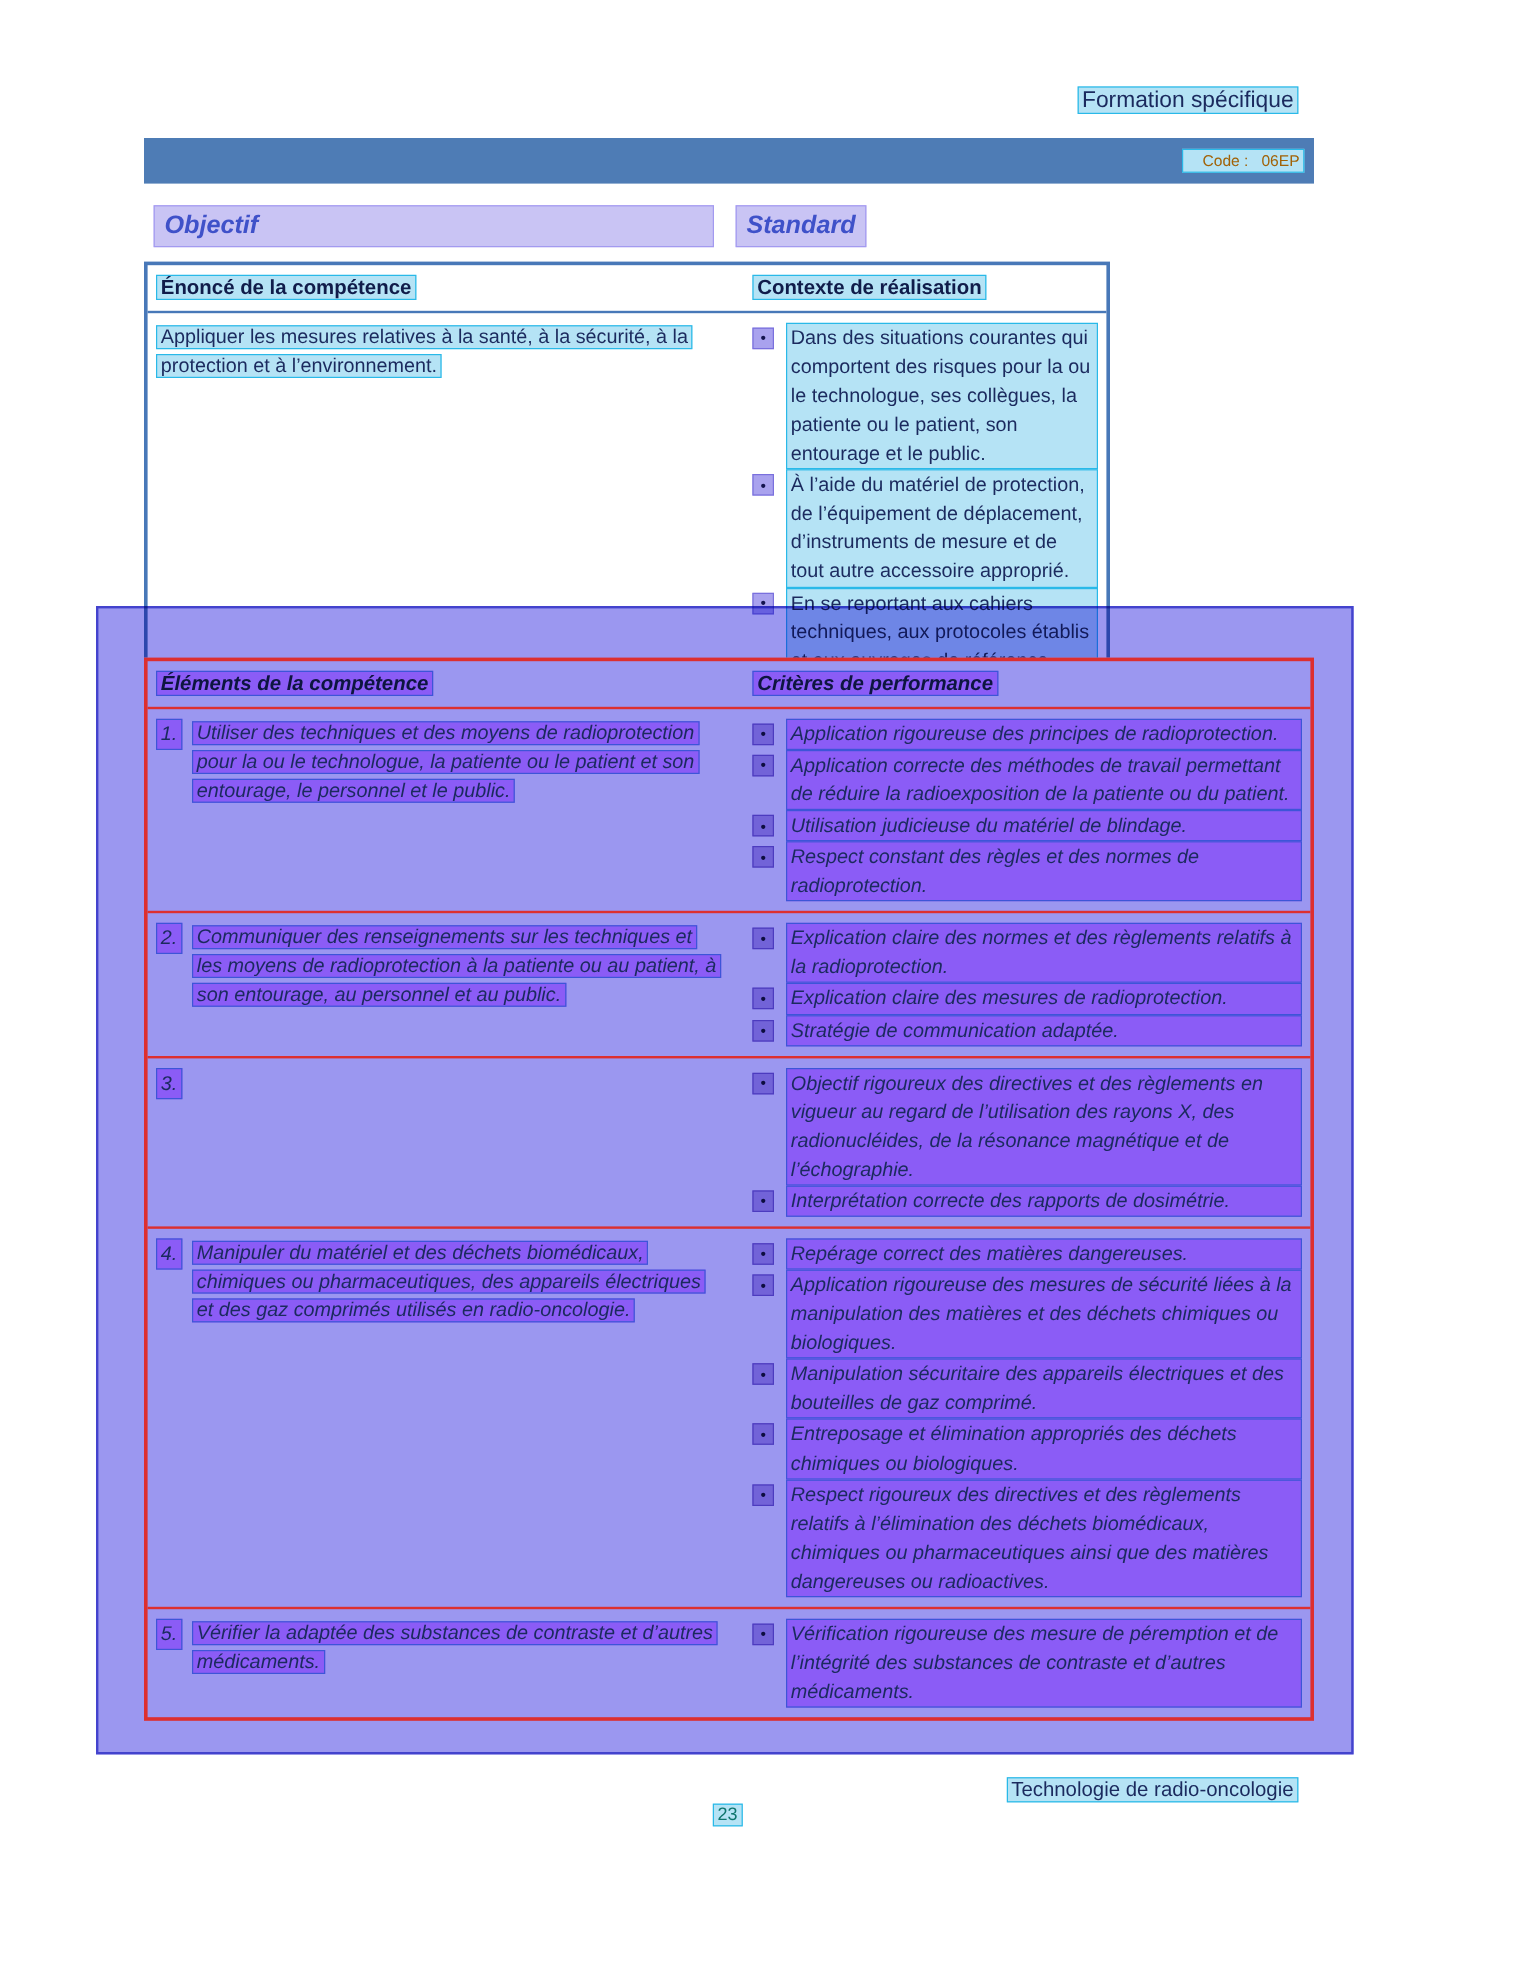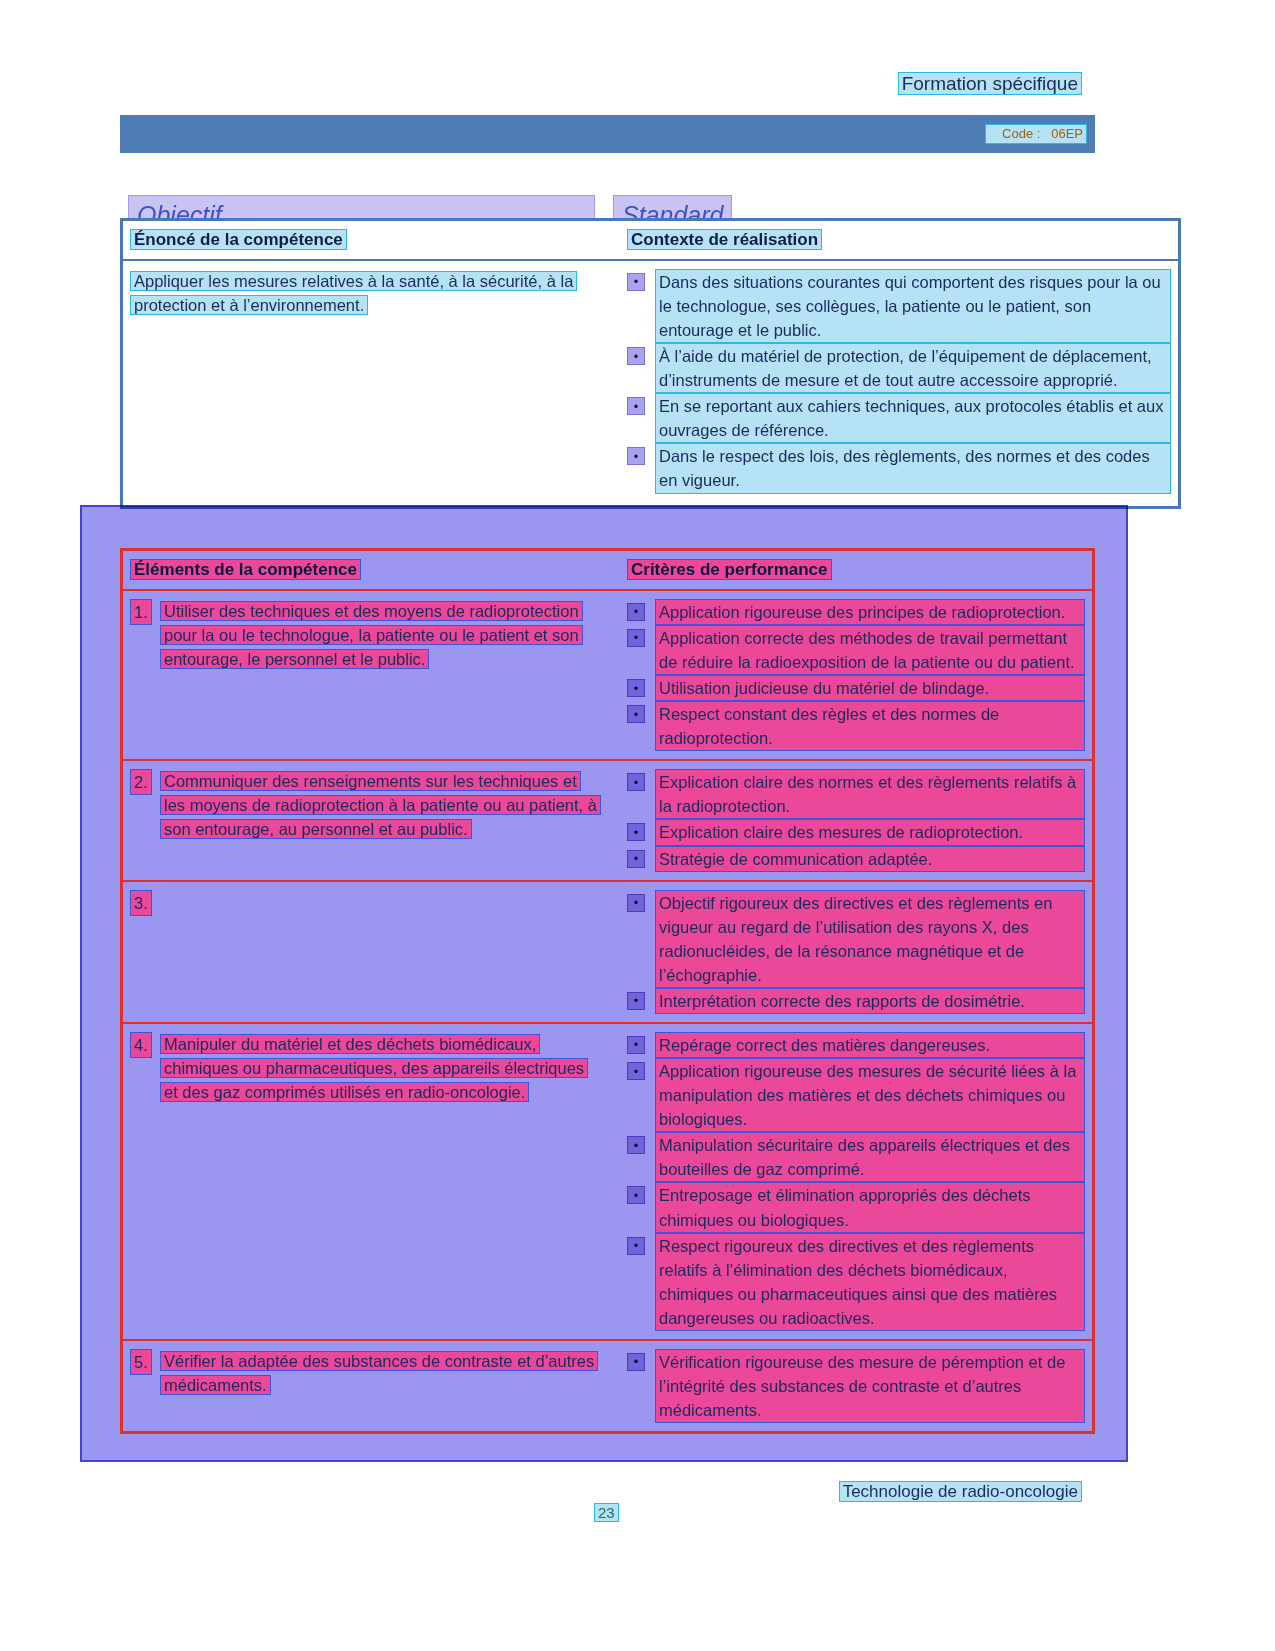--- a/index.html
+++ b/index.html
@@ -16,27 +16,27 @@
   .section-label { position:absolute; top:70px; right:193px; font-size:19px; }
   .code-bar {
     position:absolute; left:120px; top:115px; width:975px; height:38px;
     background:#4e7cb5; display:flex; align-items:center; justify-content:flex-end;
     padding-right:8px; box-sizing:border-box;
   }
   .code-text { font-size:13px; white-space:pre; color:#a16207;padding-left:16px; }
   .headings { position:absolute; left:128px; top:171px; width:962px; display:flex; gap:18px; }
   .h-box {
     background:#c9c4f4; border:1px solid #a39af0; color:#3f51c9;
-    font-weight:normal; font-style:italic; font-size:25px; padding:1px 8px; box-sizing:border-box;margin-top:24px;
+    font-weight:bold; font-style:italic; font-size:21px; padding:1px 8px; box-sizing:border-box;
   }
   .h-obj { width:467px; }
 
   
   .table1 {
-    position:absolute; left:120px; top:218px; width:1061px;
+    position:absolute; left:120px; top:218px; width:805px;
     border:3px solid #4878b8; background:#ffffff; box-sizing:border-box;
   }
   .t-header {
     display:grid; grid-template-columns:485px 1fr; padding:7px 7px 6px 7px;
   }
   .table1 .t-header { border-bottom:2px solid #4878b8; }
   .th-text { font-weight:bold; font-size:17px; color:#101c4a; }
   .t-body { display:grid; grid-template-columns:485px 1fr; padding:8px 7px 12px 7px; }
   .cell-left { padding-right:14px; }
   .blist { display:flex; flex-direction:column; }
@@ -53,21 +53,21 @@
     background:#9b97f0; mix-blend-mode:multiply; border:2px solid #4343cd;
     box-sizing:border-box; z-index:5; pointer-events:none;
   }
 
   
   .table2 {
     position:absolute; left:120px; top:548px; width:975px;
     border:3px solid #dd2f2f; background:#9b97f0; box-sizing:border-box; z-index:6;
   }
   .table2 .t-header { border-bottom:2px solid #dd2f2f; }
-  .table2 .hl { background:#ec4899; border-color:#3d55d8; }
+  .table2 .hl { background:#8b5cf6; border-color:#3d55d8;font-style:italic; }
   .table2 .th-text { color:#0d1540; }
   .table2 .bullet { background:#7263d8; border-color:#4c3bbf; color:#0d0d40; }
   .t2row { display:grid; grid-template-columns:485px 1fr; padding:8px 7px; border-top:2px solid #dd2f2f; }
   .t2row.first { border-top:none; }
   .t2left { display:grid; grid-template-columns:30px 1fr; align-items:start; padding-right:14px; }
   .num { justify-self:start; }
 
   .footer-program { position:absolute; top:1480px; right:193px; font-size:17px; }
   .page-num { position:absolute; top:1502px; left:594px; font-size:15px; color:#0f766e; }
 </style>

